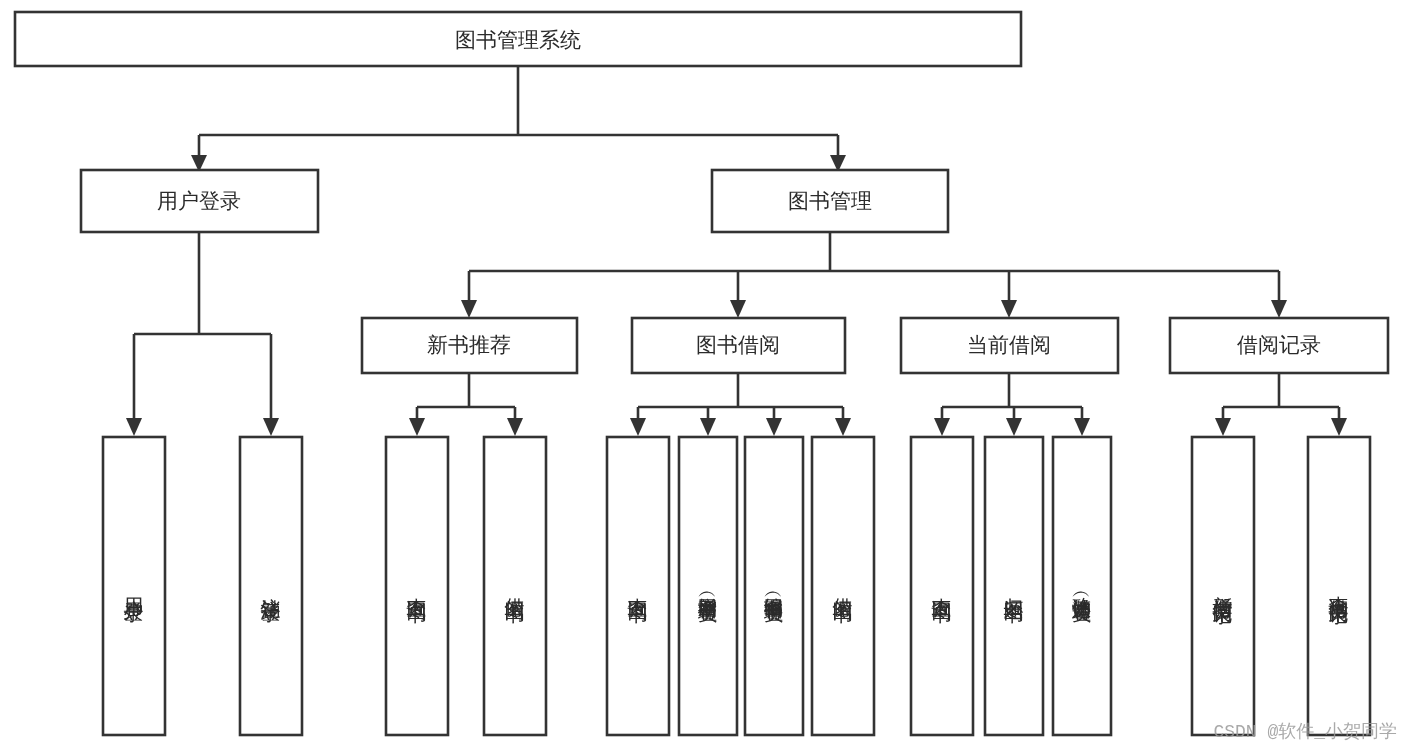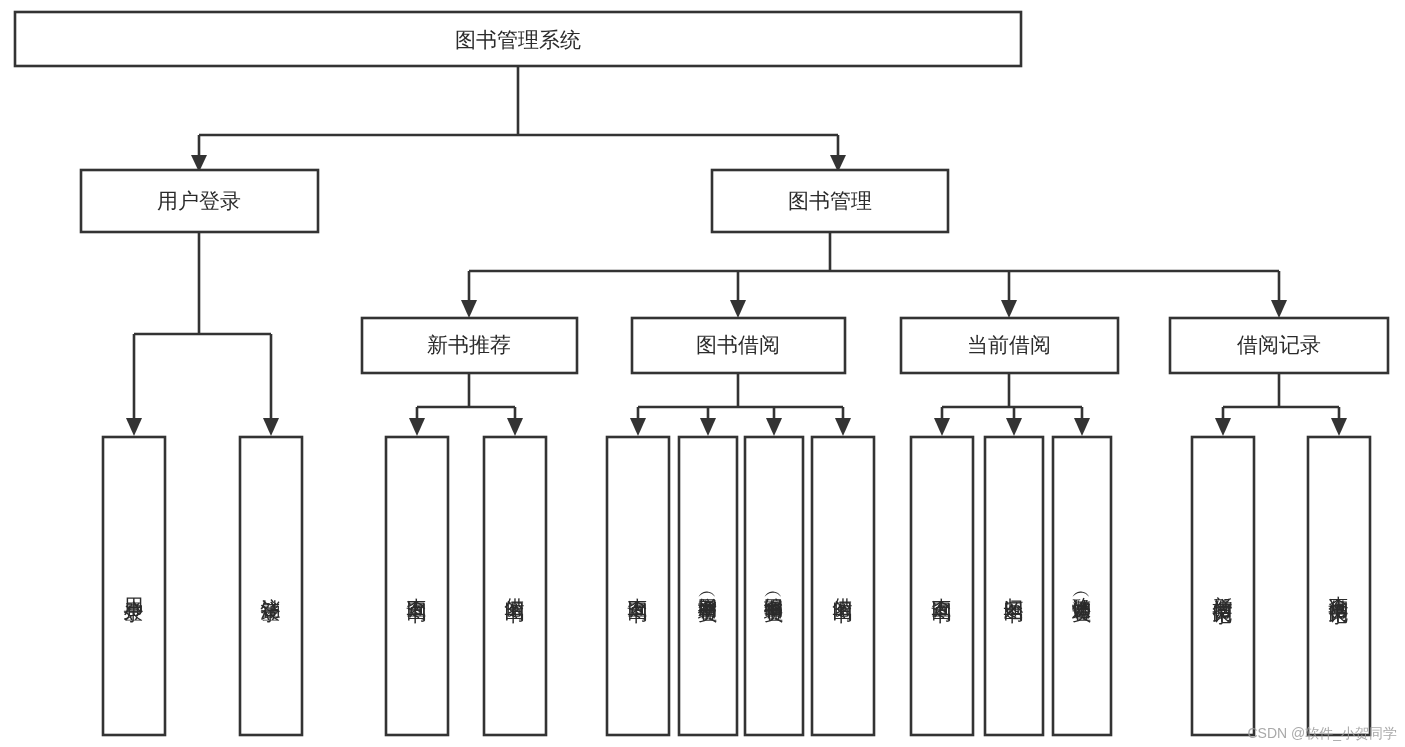--- a/index.html
+++ b/index.html
@@ -62,22 +62,22 @@
     align-items: center;
     justify-content: center;
     text-align: center;
     white-space: nowrap;
     pointer-events: none;
   }
   .watermark {
     position: absolute;
     right: 8px;
     bottom: 4px;
-    font-family: Liberation Sans, sans-serif;
-    font-size: 14px;
+    font-family: Liberation Mono, monospace;
+    font-size: 18px;
     color: #9b9b9b;
     opacity: 0.85;
     white-space: nowrap;
   }
 </style>
 </head>
 <body>
 
 <div id="diagram-root">
 

